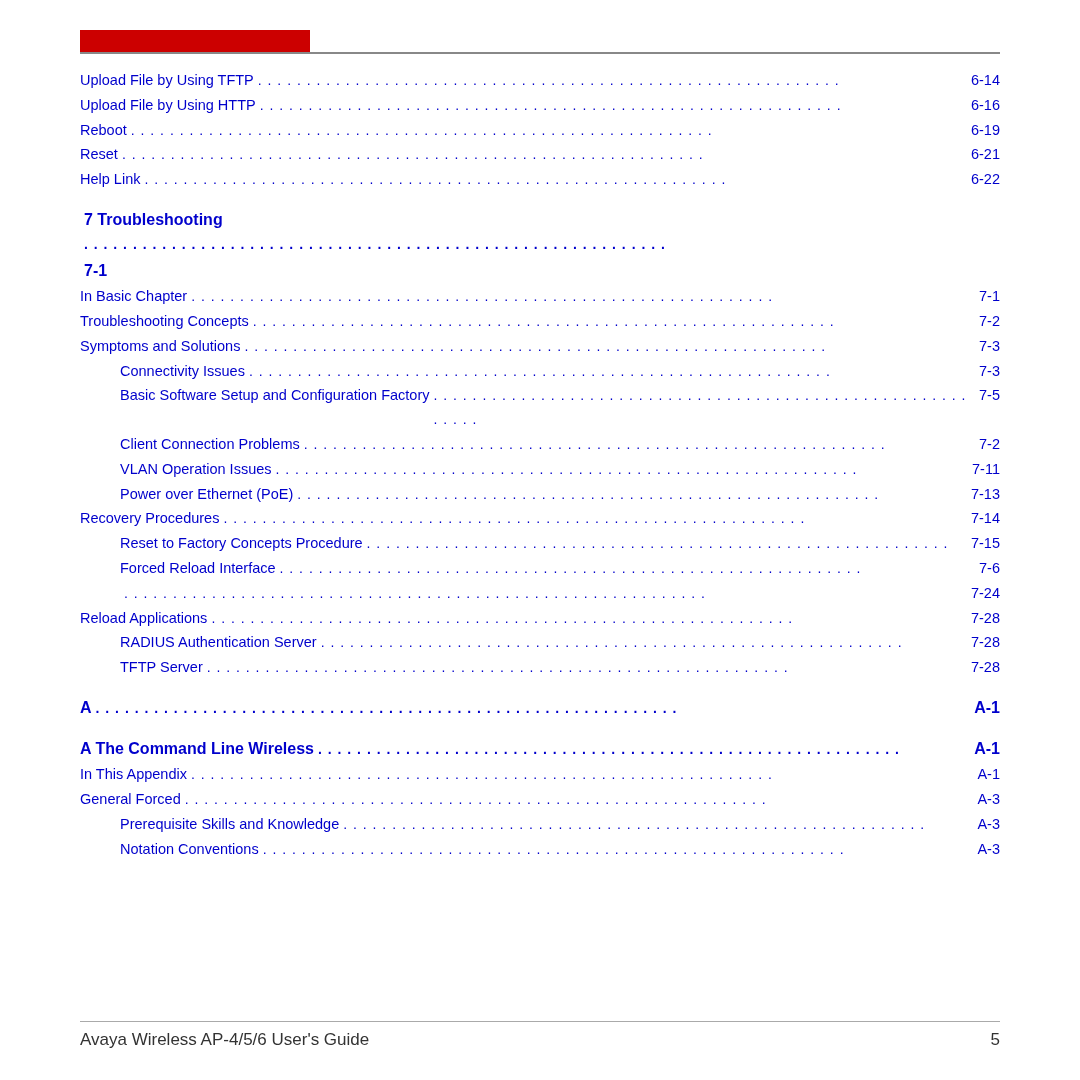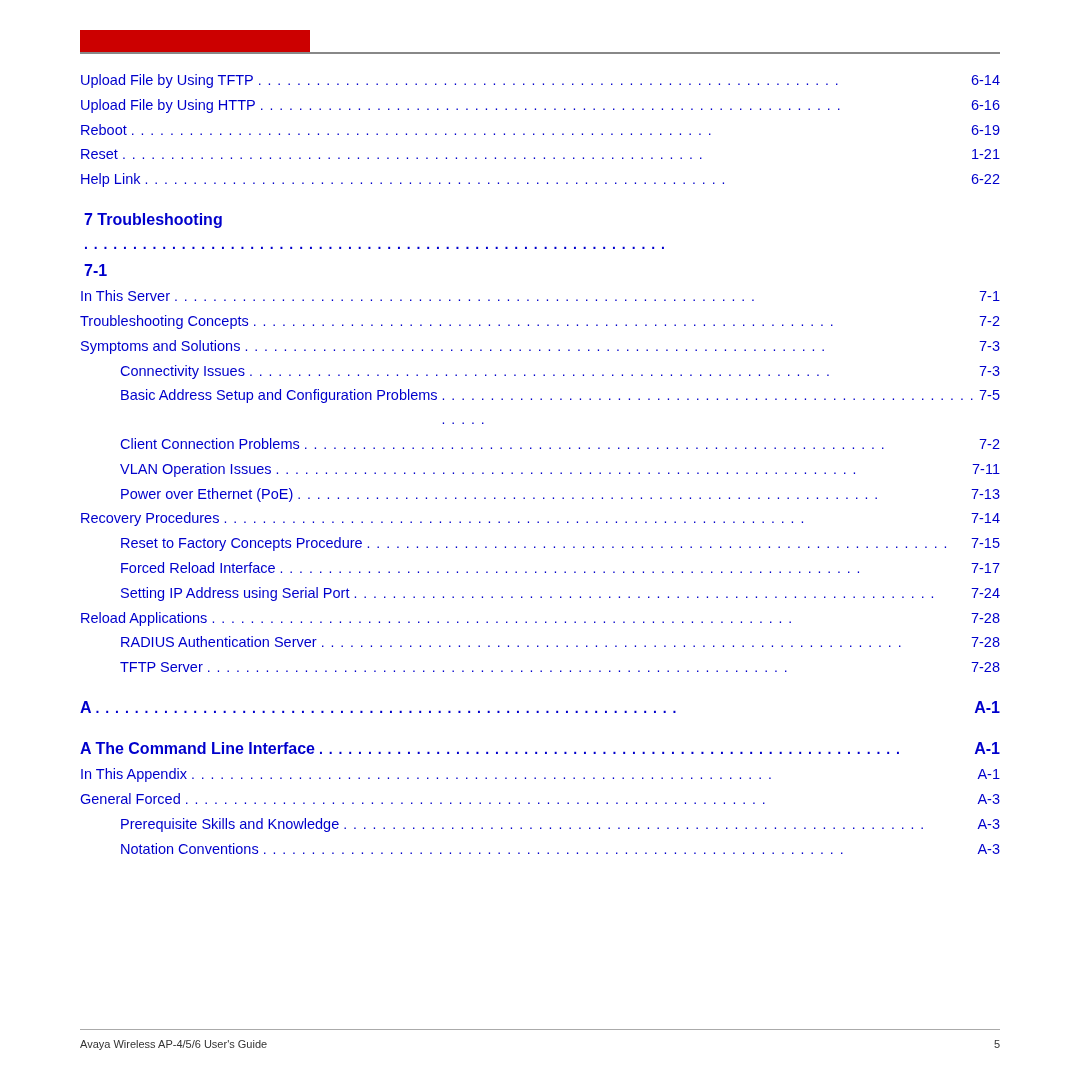--- a/index.html
+++ b/index.html
@@ -58,21 +58,21 @@
     .indent1 { padding-left: 40px; }
     .spacer-lg { height: 14px; }
     .footer {
       margin-top: auto;
       display: flex;
       justify-content: space-between;
       align-items: center;
       border-top: 1px solid #aaa;
       padding-top: 8px;
       color: #333;
-      font-size: 11px;
+      font-size: 17px;
     }
     .footer-text { color: #333; }
     .footer-page { color: #333; }
   </style>
 </head>
 <body>
 
 <div class="page">
   <div class="red-bar"></div>
   <div class="top-line"></div>
@@ -89,55 +89,55 @@
     <span class="page-num">6-16</span>
   </div>
       <div class="toc-entry" style="">
     <span class="label">Reboot</span>
     <span class="dots">. . . . . . . . . . . . . . . . . . . . . . . . . . . . . . . . . . . . . . . . . . . . . . . . . . . . . . . . . . . . </span>
     <span class="page-num">6-19</span>
   </div>
       <div class="toc-entry" style="">
     <span class="label">Reset</span>
     <span class="dots">. . . . . . . . . . . . . . . . . . . . . . . . . . . . . . . . . . . . . . . . . . . . . . . . . . . . . . . . . . . . </span>
-    <span class="page-num">1-21</span>
+    <span class="page-num">6-21</span>
   </div>
       <div class="toc-entry" style="">
     <span class="label">Help Link</span>
     <span class="dots">. . . . . . . . . . . . . . . . . . . . . . . . . . . . . . . . . . . . . . . . . . . . . . . . . . . . . . . . . . . . </span>
     <span class="page-num">6-22</span>
   </div>
       <div class="spacer-lg"></div>
       <div class="toc-entry" style="font-weight: bold; font-size: 16px; flex-direction: column;">
     <span class="label">7 Troubleshooting</span>
     <span class="dots">. . . . . . . . . . . . . . . . . . . . . . . . . . . . . . . . . . . . . . . . . . . . . . . . . . . . . . . . . . . . </span>
     <span class="page-num">7-1</span>
   </div>
       <div class="toc-entry" style="">
-    <span class="label">In This Server</span>
+    <span class="label">In Basic Chapter</span>
     <span class="dots">. . . . . . . . . . . . . . . . . . . . . . . . . . . . . . . . . . . . . . . . . . . . . . . . . . . . . . . . . . . . </span>
     <span class="page-num">7-1</span>
   </div>
       <div class="toc-entry" style="">
     <span class="label">Troubleshooting Concepts</span>
     <span class="dots">. . . . . . . . . . . . . . . . . . . . . . . . . . . . . . . . . . . . . . . . . . . . . . . . . . . . . . . . . . . . </span>
     <span class="page-num">7-2</span>
   </div>
       <div class="toc-entry" style="">
     <span class="label">Symptoms and Solutions</span>
     <span class="dots">. . . . . . . . . . . . . . . . . . . . . . . . . . . . . . . . . . . . . . . . . . . . . . . . . . . . . . . . . . . . </span>
     <span class="page-num">7-3</span>
   </div>
       <div class="toc-entry indent1" style="">
     <span class="label">Connectivity Issues</span>
     <span class="dots">. . . . . . . . . . . . . . . . . . . . . . . . . . . . . . . . . . . . . . . . . . . . . . . . . . . . . . . . . . . . </span>
     <span class="page-num">7-3</span>
   </div>
       <div class="toc-entry indent1" style="">
-    <span class="label">Basic Address Setup and Configuration Problems</span>
+    <span class="label">Basic Software Setup and Configuration Factory</span>
     <span class="dots">. . . . . . . . . . . . . . . . . . . . . . . . . . . . . . . . . . . . . . . . . . . . . . . . . . . . . . . . . . . . </span>
     <span class="page-num">7-5</span>
   </div>
       <div class="toc-entry indent1" style="">
     <span class="label">Client Connection Problems</span>
     <span class="dots">. . . . . . . . . . . . . . . . . . . . . . . . . . . . . . . . . . . . . . . . . . . . . . . . . . . . . . . . . . . . </span>
     <span class="page-num">7-2</span>
   </div>
       <div class="toc-entry indent1" style="">
     <span class="label">VLAN Operation Issues</span>
@@ -155,24 +155,23 @@
     <span class="page-num">7-14</span>
   </div>
       <div class="toc-entry indent1" style="">
     <span class="label">Reset to Factory Concepts Procedure</span>
     <span class="dots">. . . . . . . . . . . . . . . . . . . . . . . . . . . . . . . . . . . . . . . . . . . . . . . . . . . . . . . . . . . . </span>
     <span class="page-num">7-15</span>
   </div>
       <div class="toc-entry indent1" style="">
     <span class="label">Forced Reload Interface</span>
     <span class="dots">. . . . . . . . . . . . . . . . . . . . . . . . . . . . . . . . . . . . . . . . . . . . . . . . . . . . . . . . . . . . </span>
-    <span class="page-num">7-17</span>
-  </div>
-      <div class="toc-entry indent1" style="">
-    <span class="label">Setting IP Address using Serial Port</span>
+    <span class="page-num">7-6</span>
+  </div>
+      <div class="toc-entry indent1" style="">
     <span class="dots">. . . . . . . . . . . . . . . . . . . . . . . . . . . . . . . . . . . . . . . . . . . . . . . . . . . . . . . . . . . . </span>
     <span class="page-num">7-24</span>
   </div>
       <div class="toc-entry" style="">
     <span class="label">Reload Applications</span>
     <span class="dots">. . . . . . . . . . . . . . . . . . . . . . . . . . . . . . . . . . . . . . . . . . . . . . . . . . . . . . . . . . . . </span>
     <span class="page-num">7-28</span>
   </div>
       <div class="toc-entry indent1" style="">
     <span class="label">RADIUS Authentication Server</span>
@@ -185,21 +184,21 @@
     <span class="page-num">7-28</span>
   </div>
       <div class="spacer-lg"></div>
       <div class="toc-entry" style="font-weight: bold; font-size: 16px;">
     <span class="label">A</span>
     <span class="dots">. . . . . . . . . . . . . . . . . . . . . . . . . . . . . . . . . . . . . . . . . . . . . . . . . . . . . . . . . . . . </span>
     <span class="page-num">A-1</span>
   </div>
       <div class="spacer-lg"></div>
       <div class="toc-entry" style="font-weight: bold; font-size: 16px;">
-    <span class="label">A The Command Line Interface</span>
+    <span class="label">A The Command Line Wireless</span>
     <span class="dots">. . . . . . . . . . . . . . . . . . . . . . . . . . . . . . . . . . . . . . . . . . . . . . . . . . . . . . . . . . . . </span>
     <span class="page-num">A-1</span>
   </div>
       <div class="toc-entry" style="">
     <span class="label">In This Appendix</span>
     <span class="dots">. . . . . . . . . . . . . . . . . . . . . . . . . . . . . . . . . . . . . . . . . . . . . . . . . . . . . . . . . . . . </span>
     <span class="page-num">A-1</span>
   </div>
       <div class="toc-entry" style="">
     <span class="label">General Forced</span>

